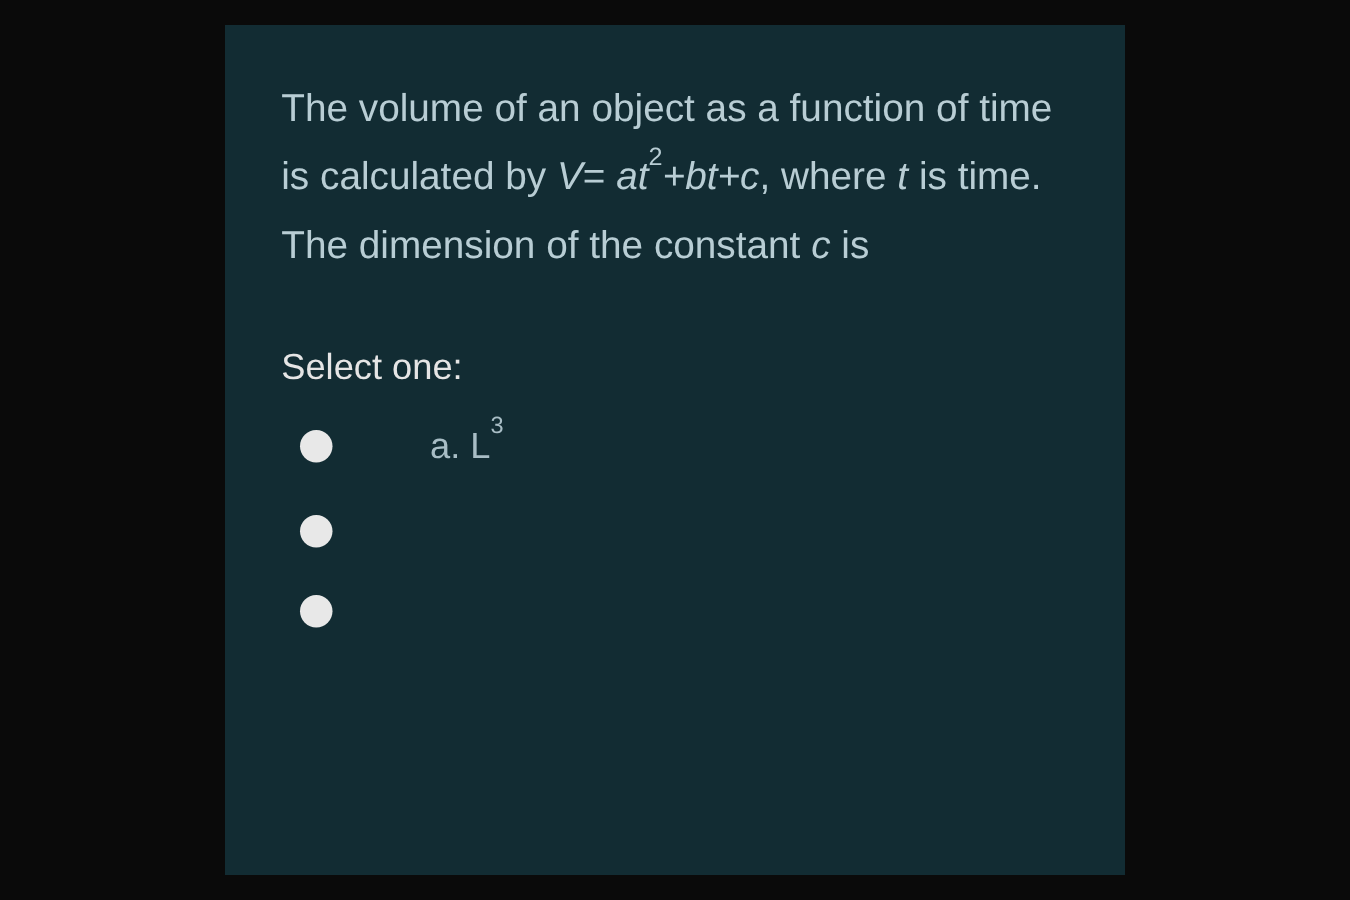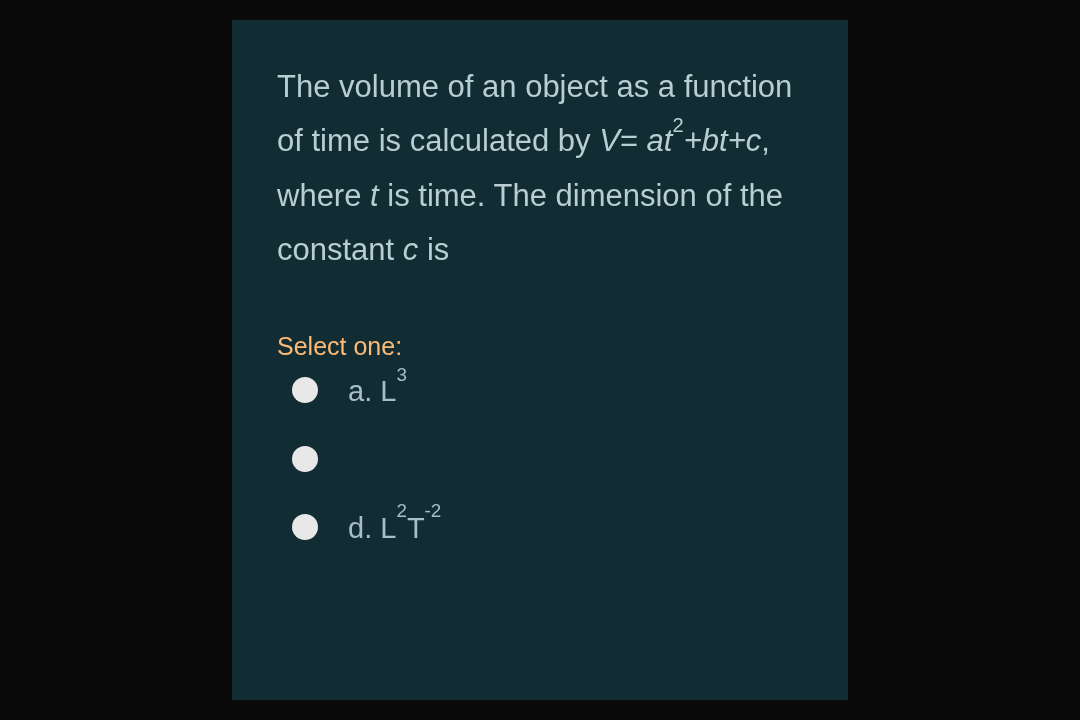--- a/index.html
+++ b/index.html
@@ -11,52 +11,53 @@
       width: 1080px;
       height: 720px;
       background: #0a0a0a;
       font-family: Arial, Helvetica, sans-serif;
       display: flex;
       justify-content: center;
       align-items: flex-start;
       padding-top: 20px;
     }
     .card {
-      width: 616px;
+      width: 720px;
       background: #122c33;
       padding: 40px 45px 50px 45px;
       min-height: 680px;
     }
     .question-text {
       color: #b8cdd4;
       font-size: 31px;
       line-height: 1.75;
       margin-bottom: 55px;
     }
     .question-text .italic {
       font-style: italic;
     }
     .question-text sup {
       font-size: 0.65em;
       position: relative;
       top: -0.4em;
     }
     .select-one {
-      color: #fdba74;
-      font-size: 25px;
-      margin-bottom: 12px;
+      color: #e5e5e5;
+      font-size: 29px;
+      margin-bottom: 28px;
     }
     .options {
       padding-left: 15px;
     }
     .option {
       display: flex;
       align-items: center;
       margin-bottom: 38px;
       cursor: pointer;
+      gap: 48px;
     }
     .radio {
       width: 26px;
       height: 26px;
       border-radius: 50%;
       background: #e8e8e8;
       flex-shrink: 0;
       margin-right: 30px;
     }
     .option-label {
@@ -87,18 +88,15 @@
       </div>
     </div>
 
     <div class="option">
       <div class="radio"></div>
     </div>
 
 
     <div class="option">
       <div class="radio"></div>
-      <div class="option-label">
-        <span>d. </span><span>L</span><sup>2</sup><span>T</span><sup>-2</sup>
-      </div>
     </div>
   </div>
 </div>
 
 </body></html>

